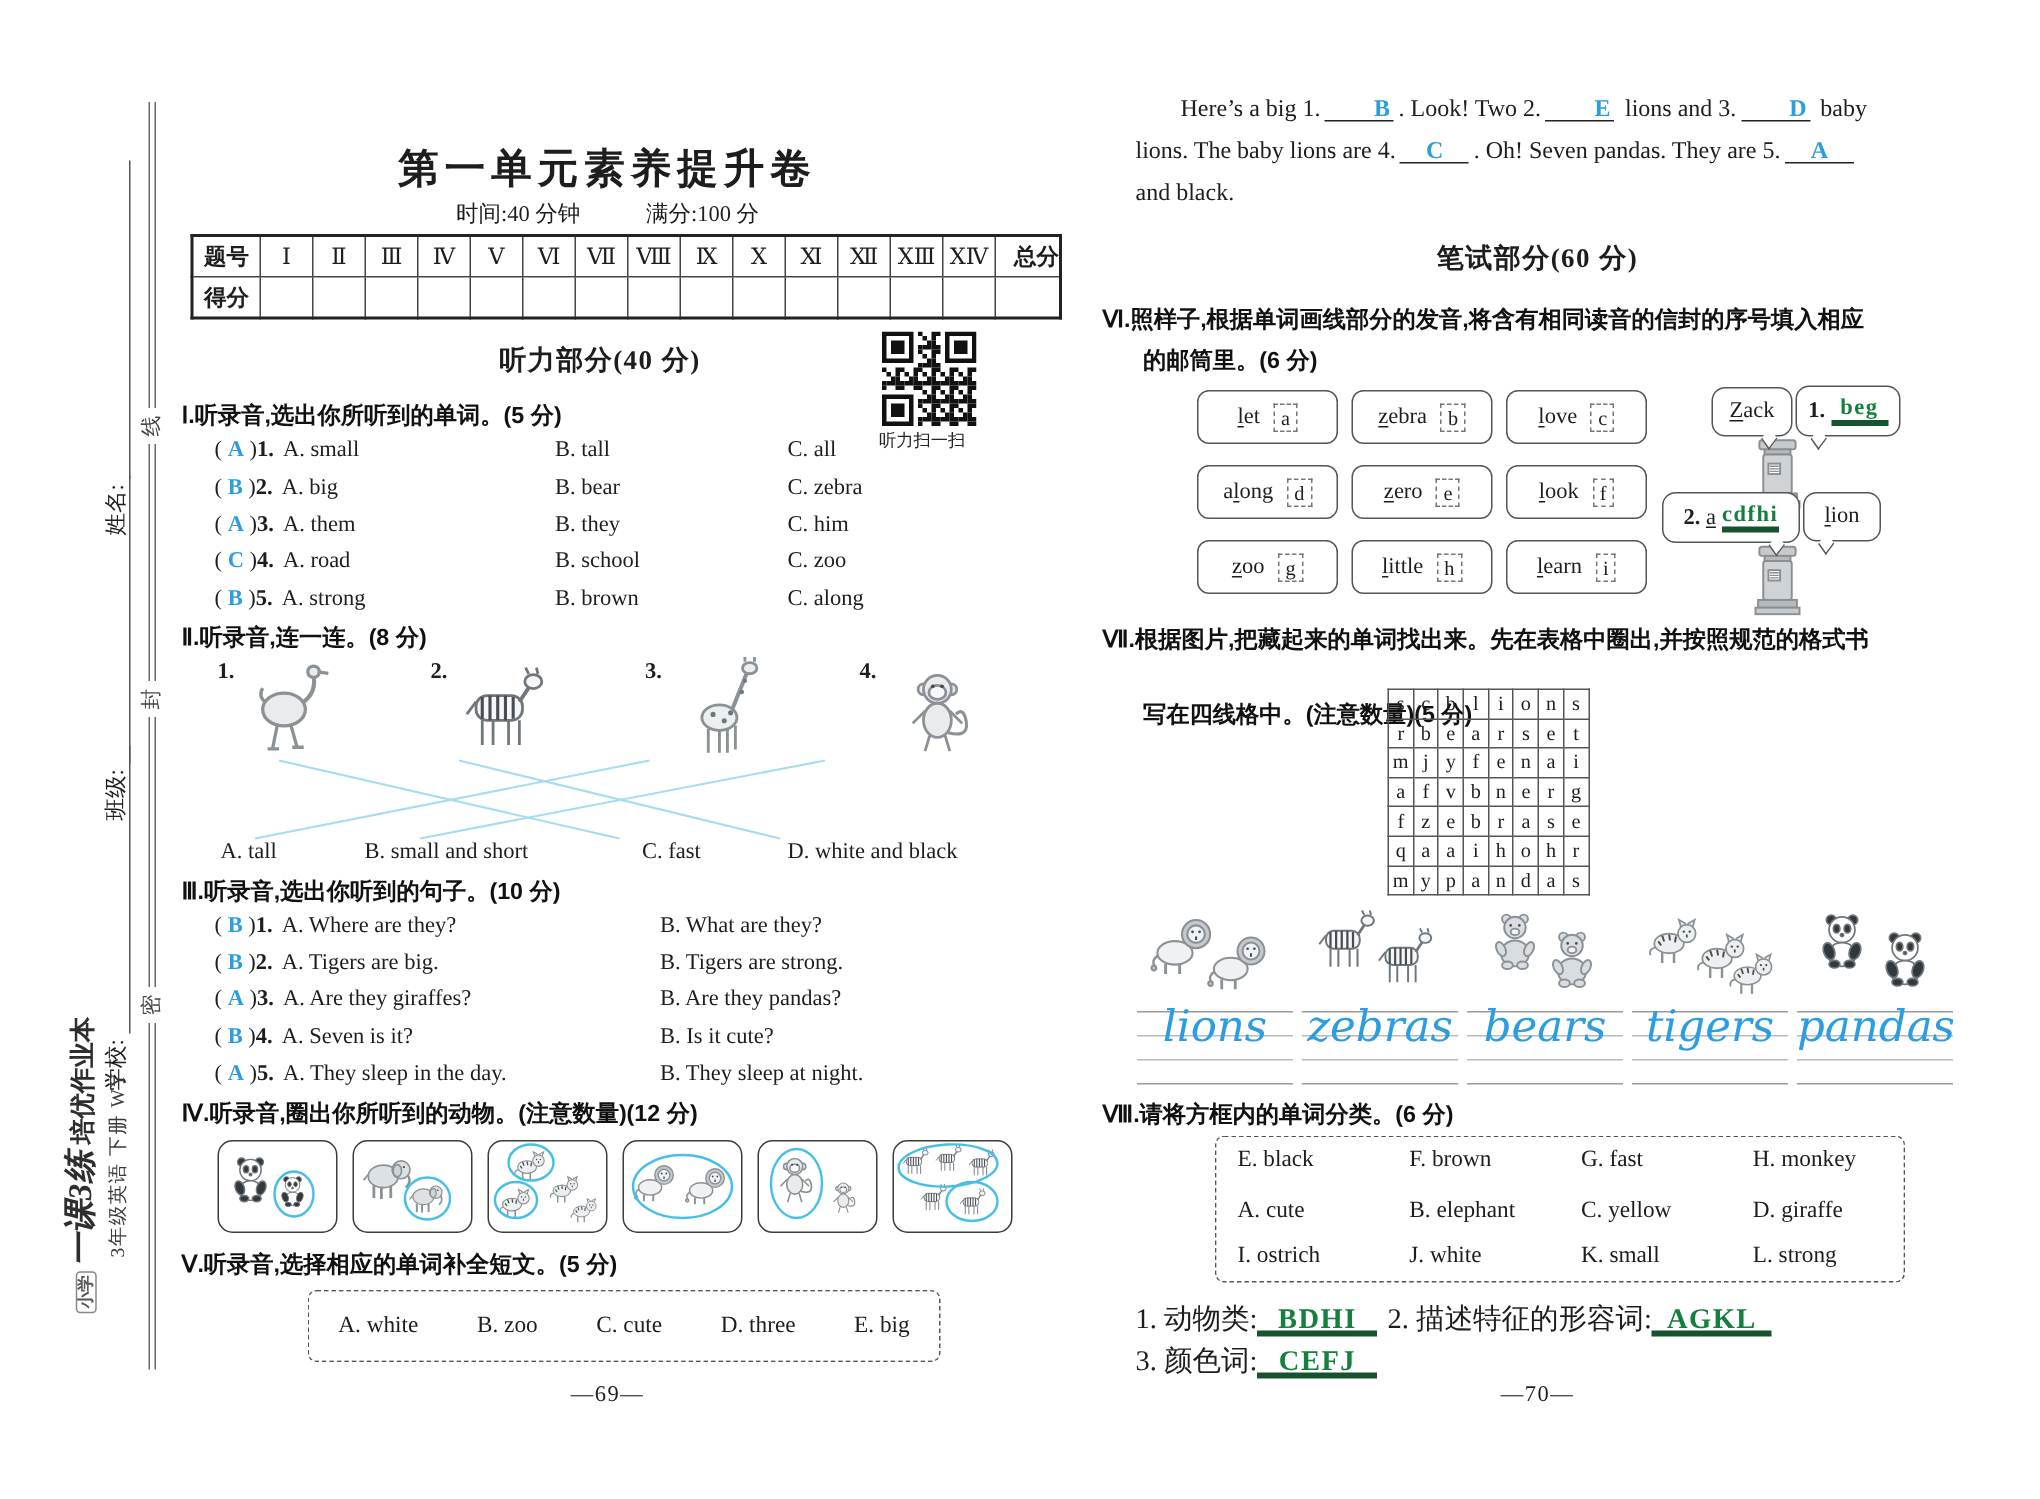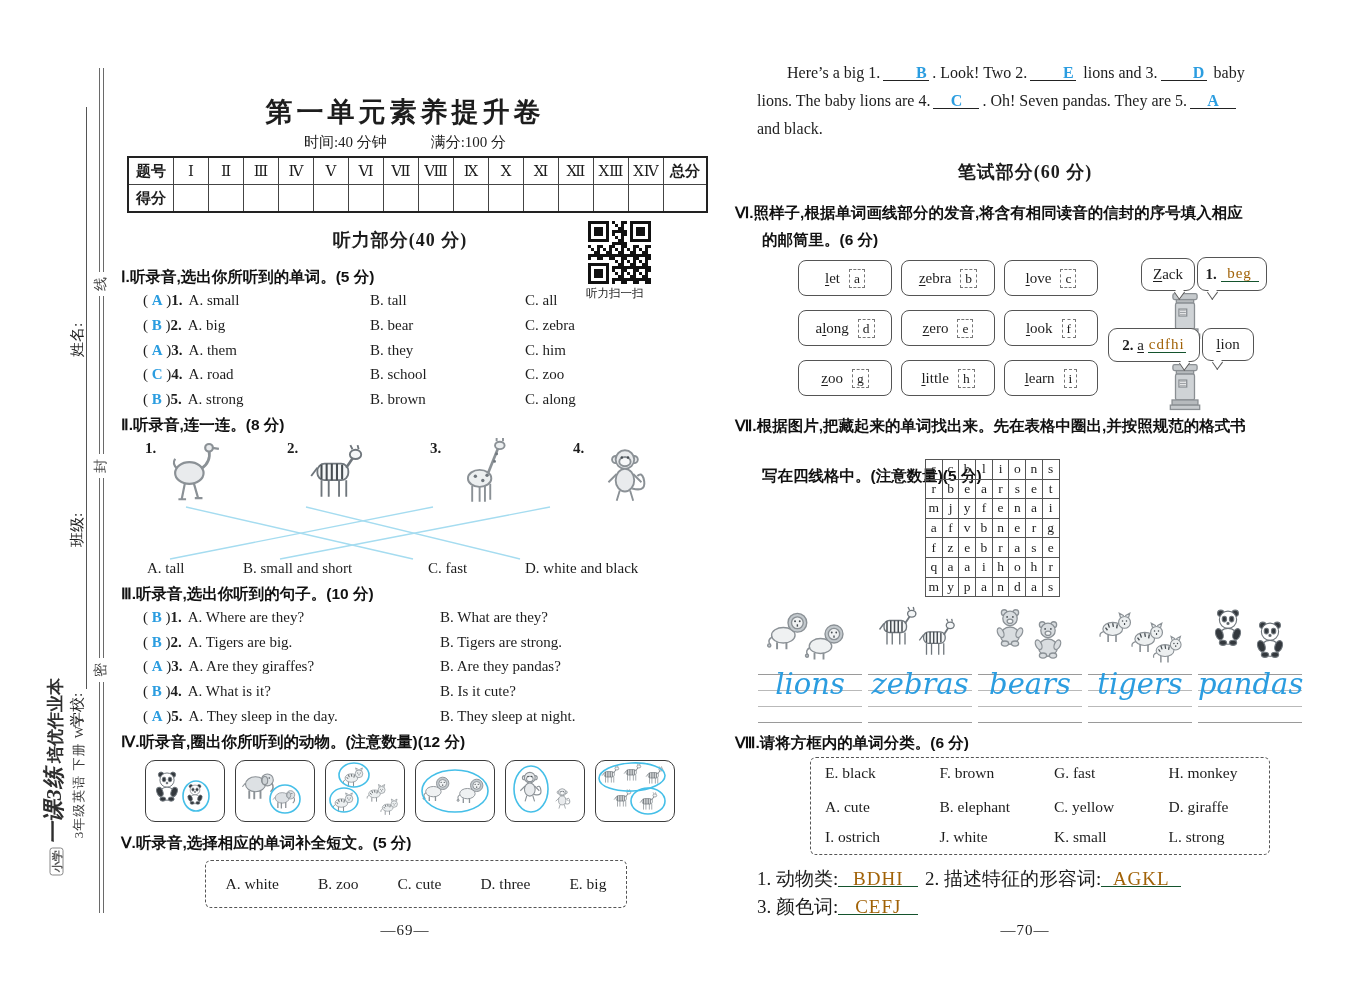--- a/index.html
+++ b/index.html
@@ -28,21 +28,21 @@
               font-size:27px;font-weight:bold;letter-spacing:4px;}
   .meta{position:absolute;left:115px;width:580px;top:133px;text-align:center;font-size:15px;}
   .meta span{margin:0 20px;}
   .part-title{position:absolute;text-align:center;font-size:18px;font-weight:bold;letter-spacing:1px;}
   
   table.score{position:absolute;left:127px;top:156px;border-collapse:collapse;}
   table.score td{border:1px solid #444;height:26px;text-align:center;font-size:15px;padding:0;}
   table.score{border:2px solid #222;}
   table.score td.lab{width:44px;font-weight:bold;font-family:"Liberation Sans",sans-serif;font-size:15px;}
   table.score td.num{width:34px;}
-  table.score td.tot{width:42px;font-weight:bold;font-family:"Liberation Sans",sans-serif;}
+  table.score td.tot{width:42px;font-weight:bold;font-family:"Liberation Sans",sans-serif;text-align:right;}
   
   .sec-head{position:absolute;font-size:15.5px;font-weight:600;
             font-family:"Liberation Sans","DejaVu Sans",sans-serif;color:#111;}
   .sec-head .rn{font-family:"Liberation Serif",serif;font-weight:bold;}
   .row{position:absolute;font-size:15px;}
   .row .c1{position:absolute;left:28px;white-space:nowrap;}
   .row .c1 .opt{margin-left:6px;}
   .row .c2{position:absolute;white-space:nowrap;}
   .row .c3{position:absolute;left:410px;white-space:nowrap;}
   
@@ -61,22 +61,22 @@
        display:flex;align-items:center;justify-content:center;gap:9px;font-size:15px;background:#fff;}
   .env .tag{border:1px dashed #777;padding:0 4px;font-size:13.5px;line-height:17px;}
   .u{text-decoration:underline;text-underline-offset:2px;}
   .bubble{position:absolute;border:1.4px solid #555;border-radius:9px;background:#fff;
           display:flex;align-items:center;justify-content:center;font-size:15px;z-index:2;}
   .bubble::after{content:"";position:absolute;bottom:-7px;width:8px;height:8px;background:#fff;
                  border-right:1.4px solid #555;border-bottom:1.4px solid #555;
                  transform:rotate(55deg) skewX(18deg);}
   .tail-r::after{right:10px;}
   .tail-l::after{left:10px;}
-  .b-ans{display:inline-block;min-width:38px;border-bottom:1px solid #14532d;text-align:center;
-         color:#a16207;font-weight:normal;letter-spacing:1px;line-height:15px;}
+  .b-ans{display:inline-block;min-width:38px;border-bottom:4px solid #14532d;text-align:center;
+         color:#15803d;font-weight:bold;letter-spacing:1px;line-height:15px;}
   
   table.wsearch{position:absolute;left:925px;top:459px;border-collapse:collapse;}
   table.wsearch td{border:1px solid #555;width:15.7px;height:18.6px;text-align:center;
                    font-size:13.5px;padding:0;}
   
   .wlines{position:absolute;width:104px;height:48px;}
   .wlines i{position:absolute;left:0;right:0;border-top:1px solid #b9b9b9;}
   .wlines i:nth-child(1){top:0;border-top-color:#9a9a9a;}
   .wlines i:nth-child(2){top:16px;}
   .wlines i:nth-child(3){top:32px;}
@@ -547,21 +547,21 @@
   </div>
   <div class="row" style="left:115px;top:634px;width:580px;">
     <span class="c1"><span>(</span> <span class="ans">B</span> <span>)</span><b class="no">2.</b><span class="opt">A. Tigers are big.</span></span>
     <span class="c2" style="left:325px;">B. Tigers are strong.</span>
   </div>
   <div class="row" style="left:115px;top:658px;width:580px;">
     <span class="c1"><span>(</span> <span class="ans">A</span> <span>)</span><b class="no">3.</b><span class="opt">A. Are they giraffes?</span></span>
     <span class="c2" style="left:325px;">B. Are they pandas?</span>
   </div>
   <div class="row" style="left:115px;top:683px;width:580px;">
-    <span class="c1"><span>(</span> <span class="ans">B</span> <span>)</span><b class="no">4.</b><span class="opt">A. What is it?</span></span>
+    <span class="c1"><span>(</span> <span class="ans">B</span> <span>)</span><b class="no">4.</b><span class="opt">A. Seven is it?</span></span>
     <span class="c2" style="left:325px;">B. Is it cute?</span>
   </div>
   <div class="row" style="left:115px;top:708px;width:580px;">
     <span class="c1"><span>(</span> <span class="ans">A</span> <span>)</span><b class="no">5.</b><span class="opt">A. They sleep in the day.</span></span>
     <span class="c2" style="left:325px;">B. They sleep at night.</span>
   </div>
 
   <div class="sec-head" style="left:121px;top:732px;"><span class="rn">Ⅳ</span><span>.听录音,圈出你所听到的动物。(注意数量)(12 分)</span></div>
 
   <div class="ani-box" style="left:145px;top:760px;">

